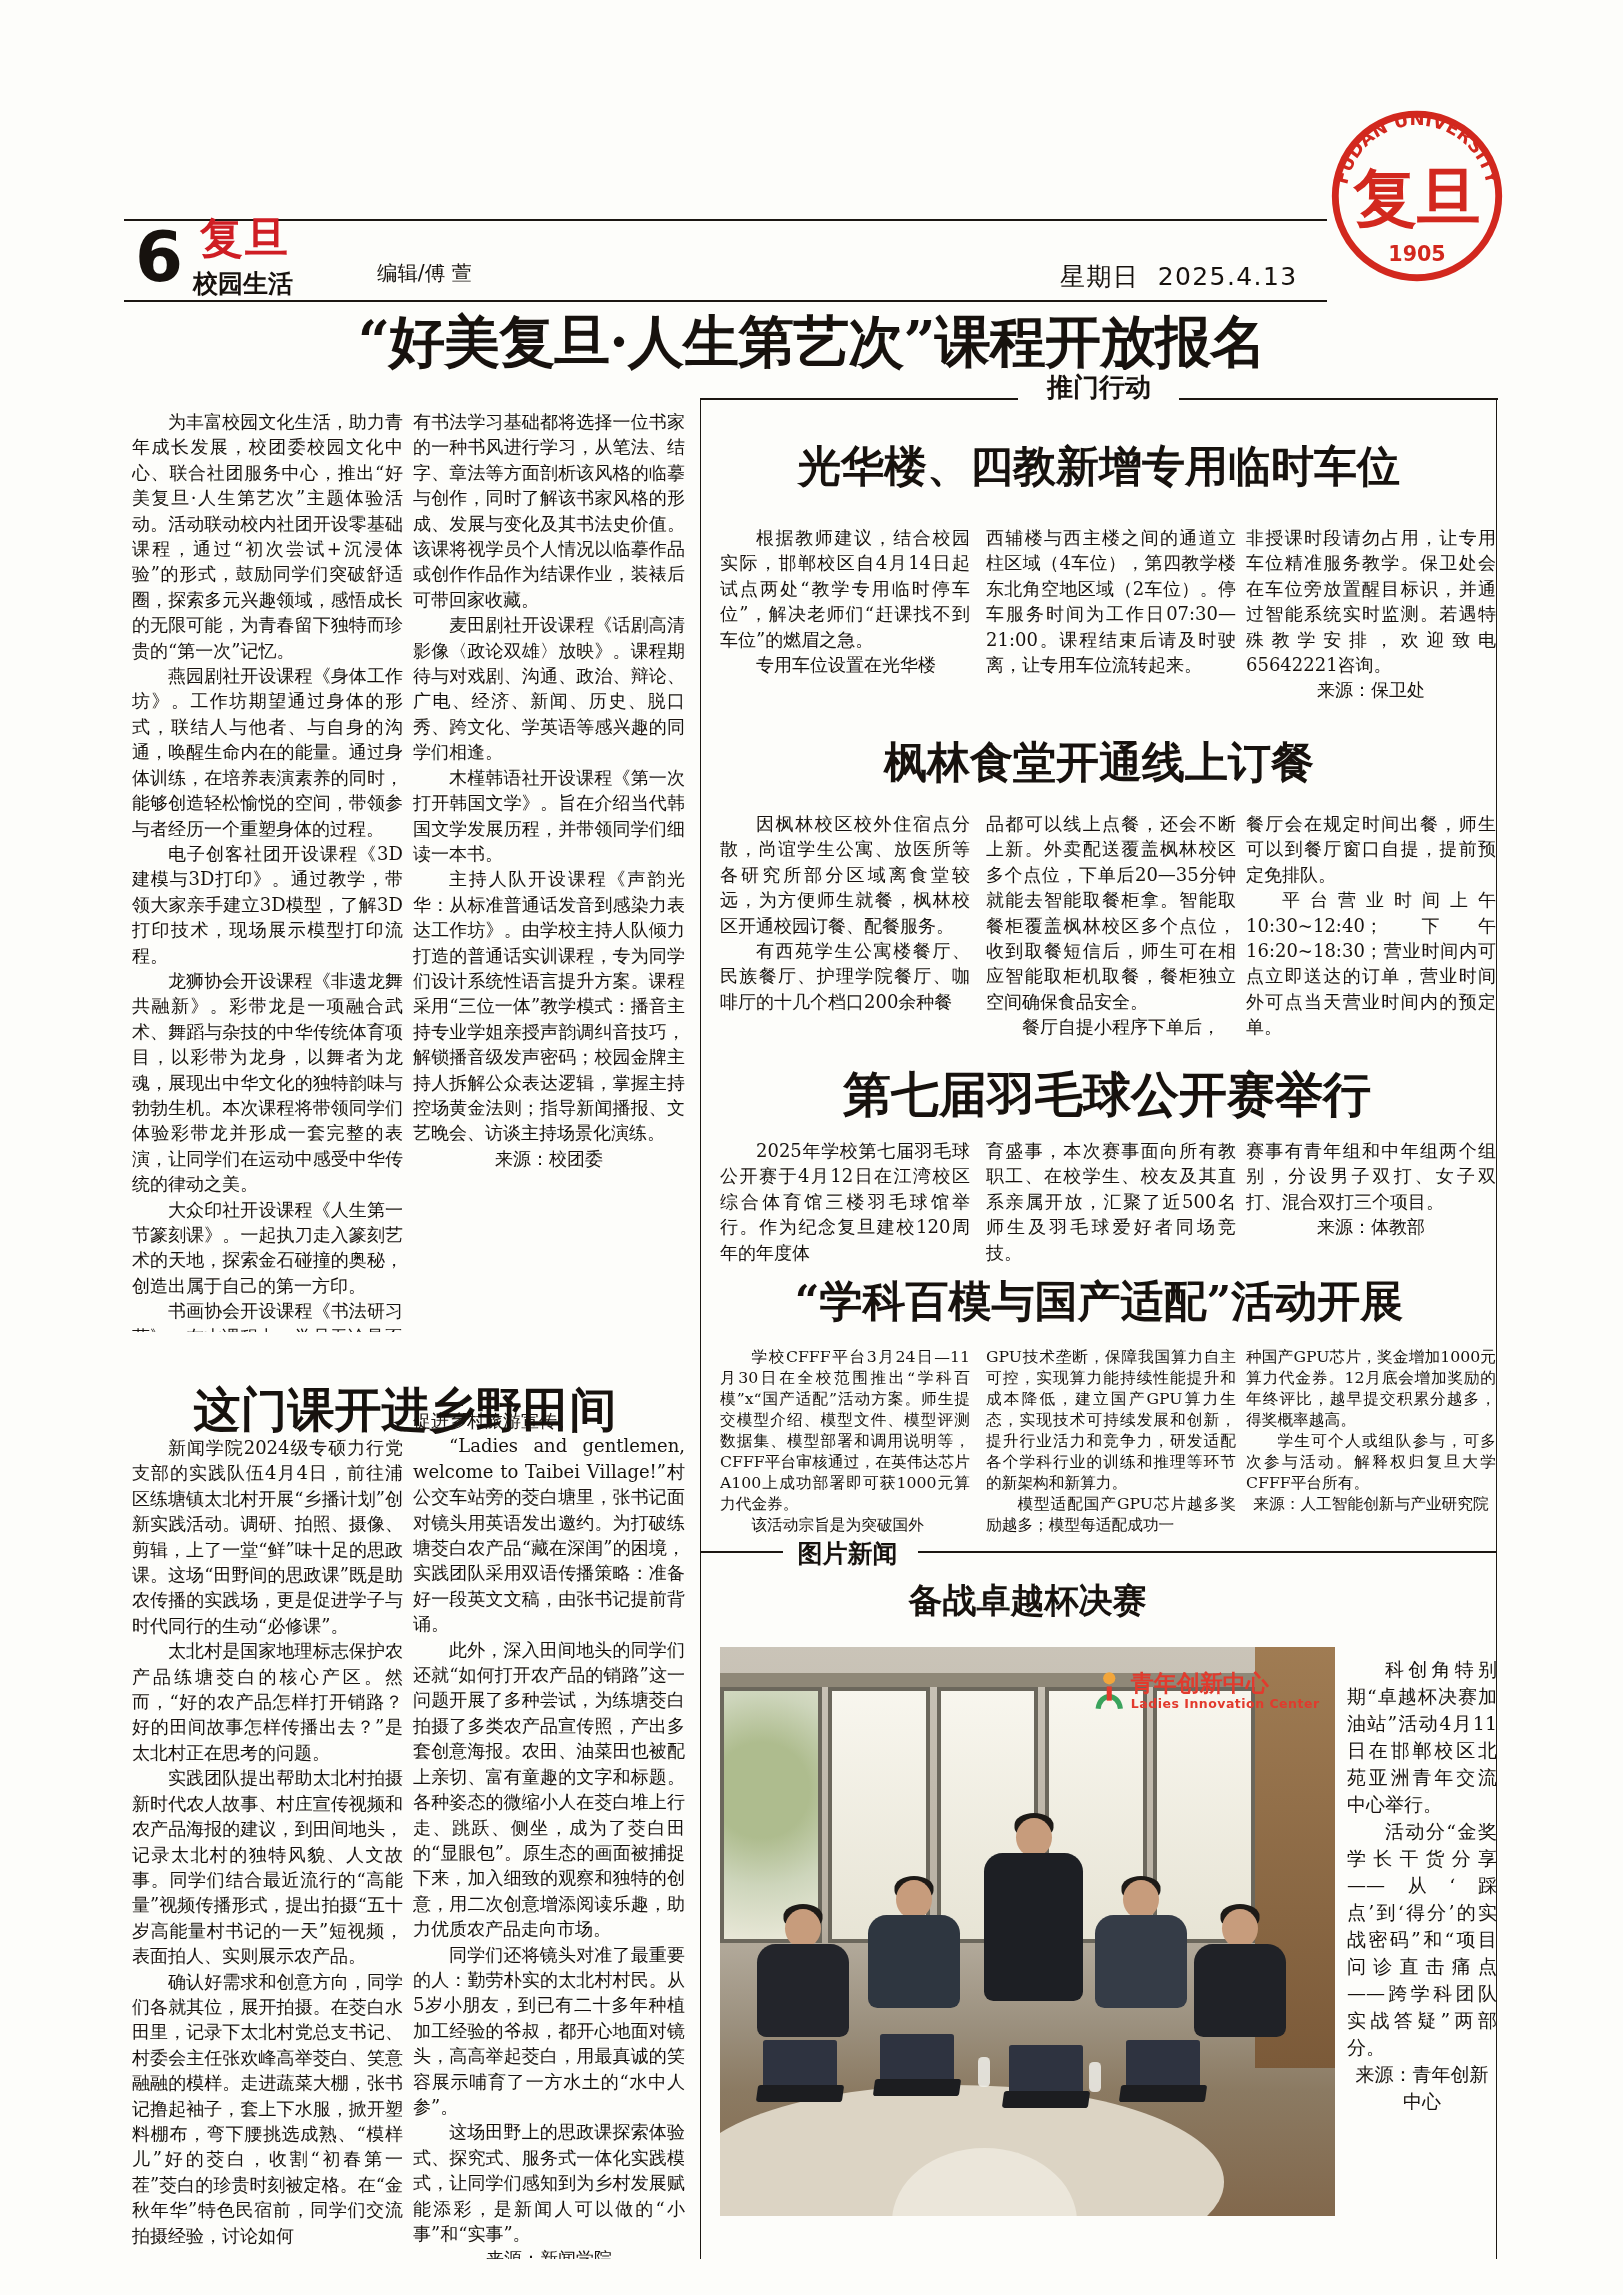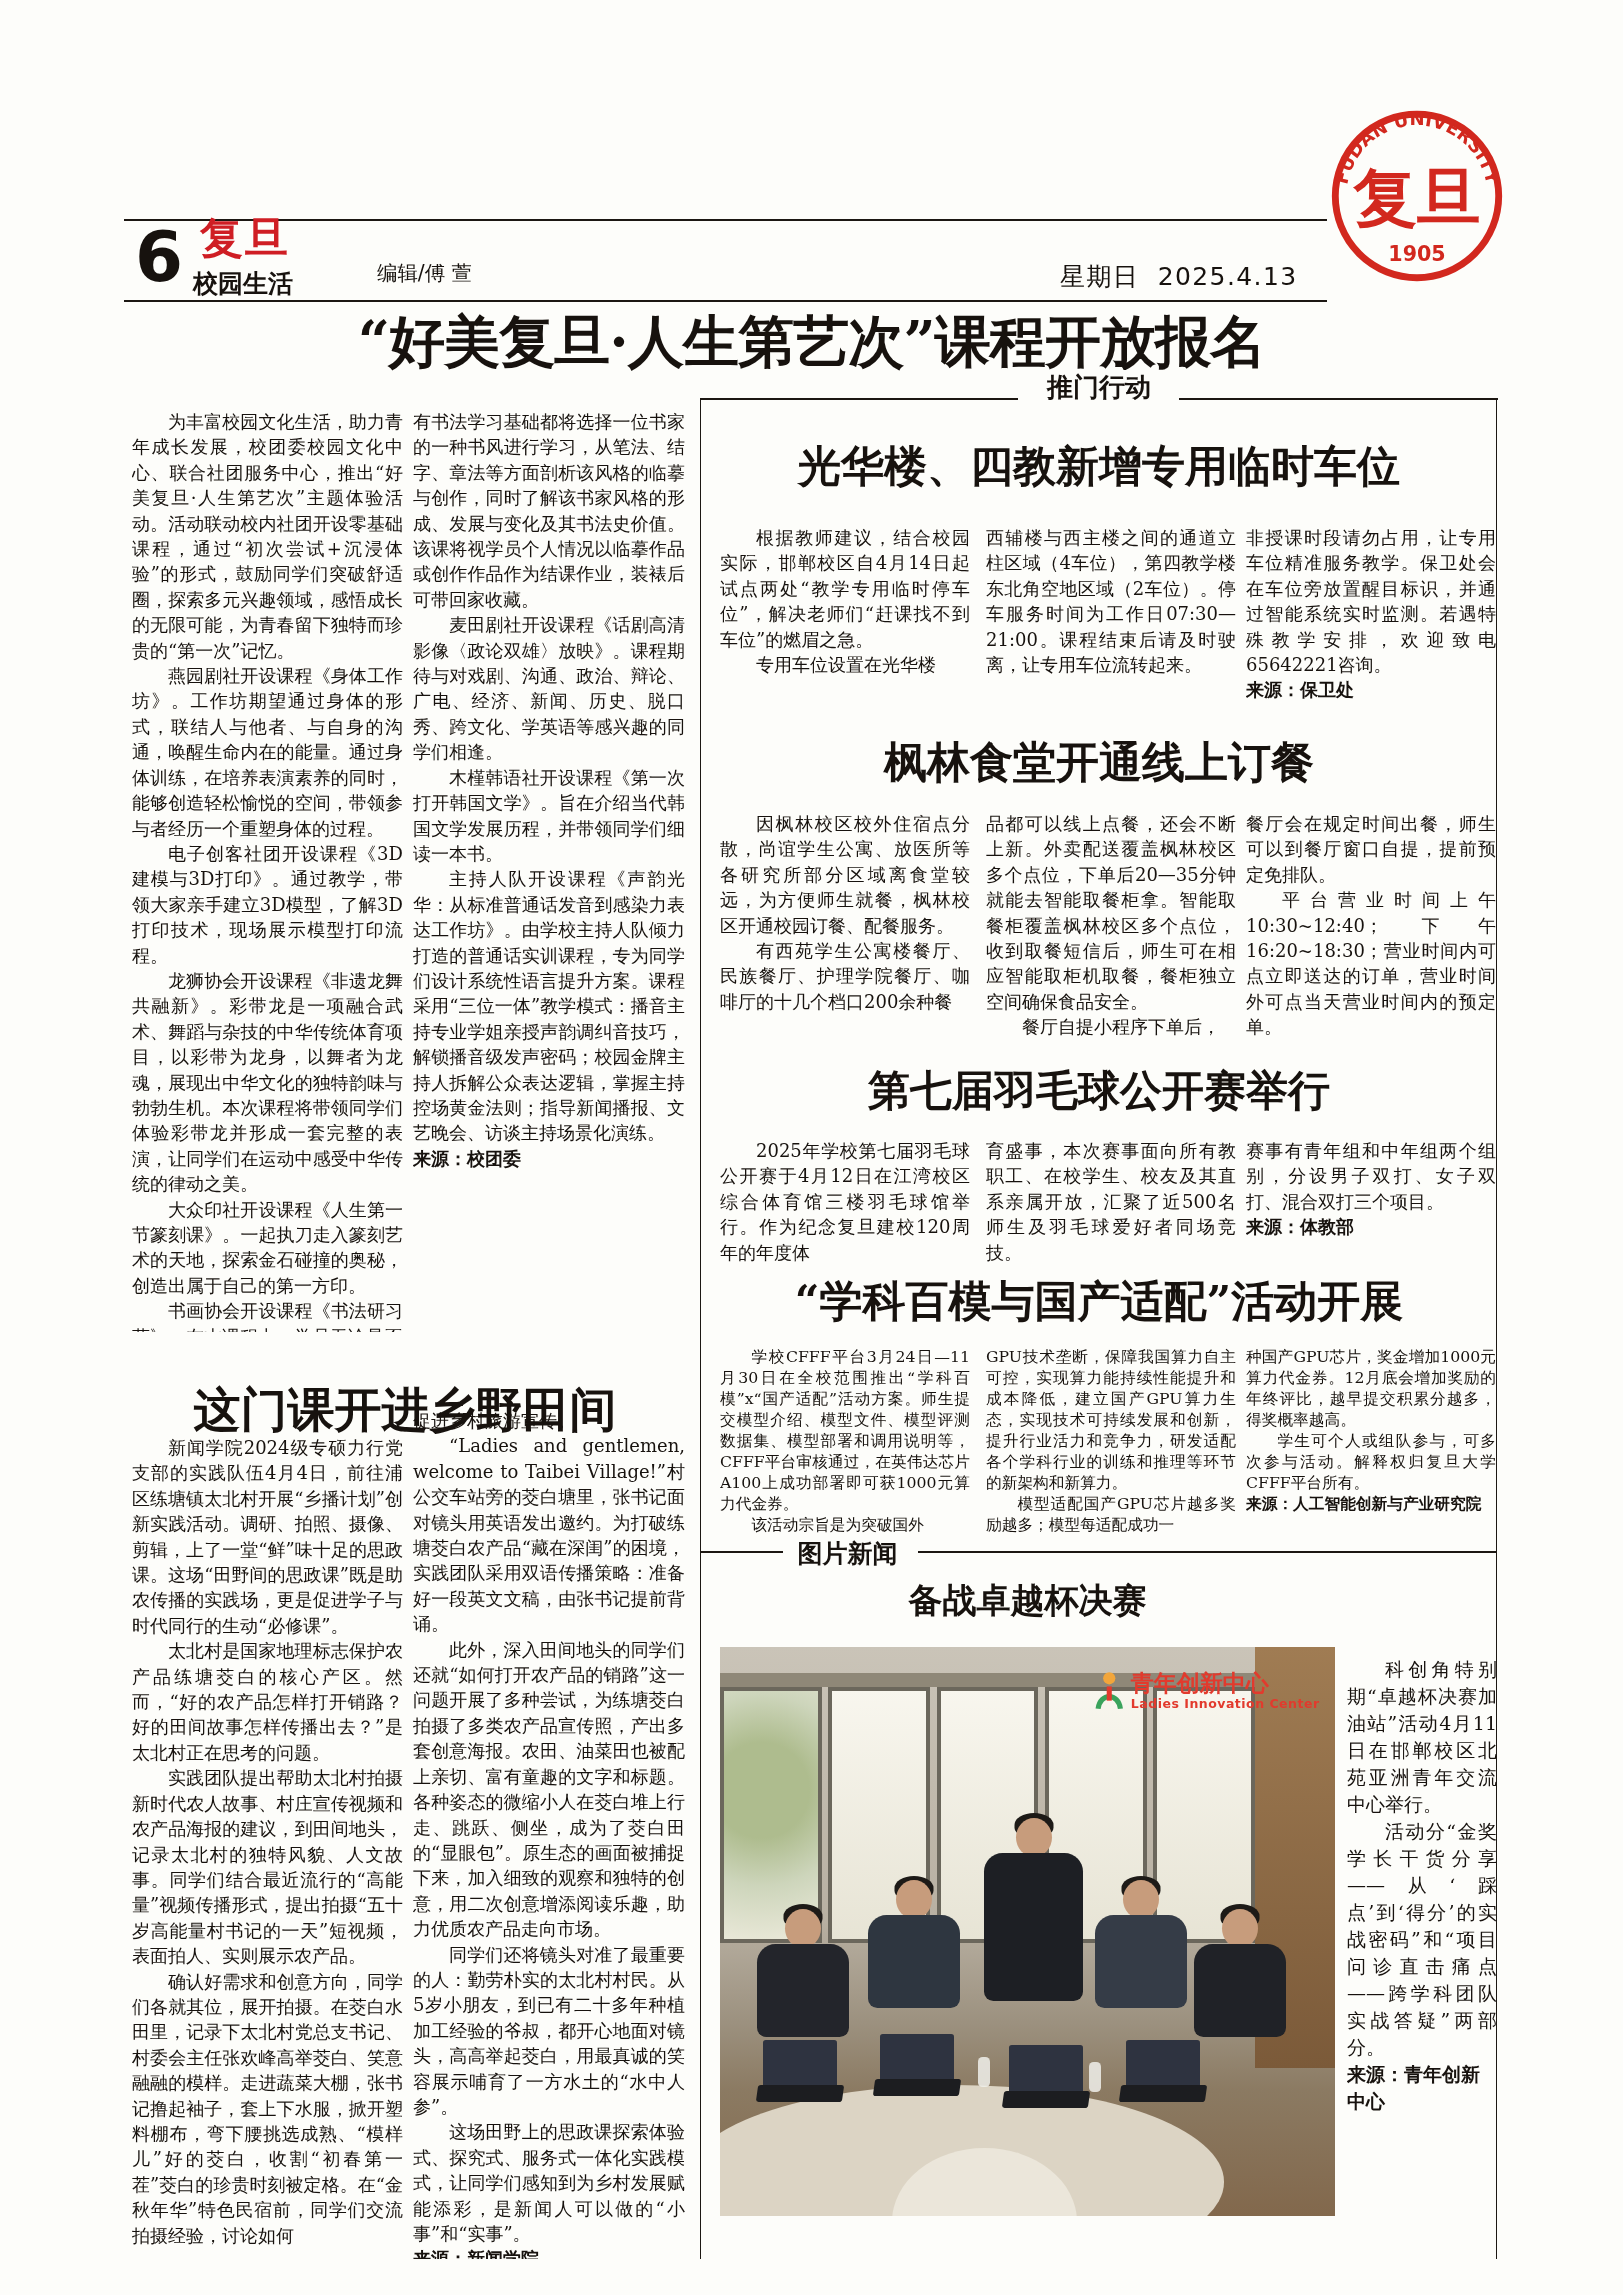--- a/index.html
+++ b/index.html
@@ -14,21 +14,21 @@
   .editor{font-family:"DejaVu Sans","Liberation Sans",sans-serif;font-size:20.4px;}
   .dateline{font-family:"DejaVu Sans","Liberation Sans",sans-serif;font-size:25px;letter-spacing:1.4px;}
   .dateline span{margin-right:18.5px;}
   .h-main{font-size:56px;font-weight:900;text-align:center;line-height:1.1;letter-spacing:-0.9px;}
   .h-sub{font-weight:900;text-align:center;line-height:1.1;}
   .label{font-family:"DejaVu Sans","Liberation Sans",sans-serif;font-weight:800;text-align:center;background:#fdfdfa;}
   .col{position:absolute;font-size:18px;line-height:25.4px;text-align:justify;overflow:hidden;}
   .col p{margin:0;text-indent:2em;}
   .col p.cont{text-indent:0;}
   .col.small{font-size:15.7px;line-height:21px;}
-  .src{font-family:"DejaVu Sans","Liberation Sans",sans-serif;font-weight:700;text-align:left;text-indent:0 !important;}
+  .src{font-family:"DejaVu Sans","Liberation Sans",sans-serif;font-weight:400;text-align:center;text-indent:0 !important;}
   .caption{font-size:19px;line-height:27px;}
   
   .photo{position:absolute;overflow:hidden;background:#b4ab9e;}
   .ph-wall{position:absolute;left:0;top:0;width:100%;height:100%;
            background:linear-gradient(180deg,#cac4b8 0%,#b8b0a2 48%,#9c917f 66%,#8b7a62 78%,#82684c 100%);}
   .ph-beam{position:absolute;left:0;top:4.5%;width:88%;height:2.5%;background:#8f8878;}
   .ph-windows{position:absolute;left:0;top:7%;width:87%;height:45%;display:flex;gap:6.5px;}
   .pane{flex:1;border:4.6px solid #6b675c;background:linear-gradient(180deg,#f8f6ee,#e7e4d5);}
   .pane.green{background:radial-gradient(circle at 40% 40%,#aebc8e 0 30%,#cdd5bb 60%,#eceadb 100%);}
   .ph-door{position:absolute;left:87%;top:0;width:13%;height:74%;background:linear-gradient(180deg,#a07c53,#7b5a39);}
@@ -119,21 +119,21 @@
   <div class="col" style="left:986px;top:811px;width:250px;height:229px;">
     <p class="cont">品都可以线上点餐，还会不断上新。外卖配送覆盖枫林校区多个点位，下单后20—35分钟就能去智能取餐柜拿。智能取餐柜覆盖枫林校区多个点位，收到取餐短信后，师生可在相应智能取柜机取餐，餐柜独立空间确保食品安全。</p>
     <p>餐厅自提小程序下单后，</p>
   </div>
   <div class="col" style="left:1246px;top:811px;width:250px;height:229px;">
     <p class="cont">餐厅会在规定时间出餐，师生可以到餐厅窗口自提，提前预定免排队。</p>
     <p>平台营业时间上午10:30~12:40；下午16:20~18:30；营业时间内可点立即送达的订单，营业时间外可点当天营业时间内的预定单。</p>
 
   </div>
 
-  <div class="abs h-sub" style="left:700px;top:1068px;width:798px;font-size:42px;">第七届羽毛球公开赛举行</div>
+  <div class="abs h-sub" style="left:700px;top:1068px;width:798px;font-size:48px;padding-left:8px;">第七届羽毛球公开赛举行</div>
   <div class="col" style="left:720px;top:1138px;width:250px;height:134px;">
     <p>2025年学校第七届羽毛球公开赛于4月12日在江湾校区综合体育馆三楼羽毛球馆举行。作为纪念复旦建校120周年的年度体</p>
   </div>
   <div class="col" style="left:986px;top:1138px;width:250px;height:134px;">
     <p class="cont">育盛事，本次赛事面向所有教职工、在校学生、校友及其直系亲属开放，汇聚了近500名师生及羽毛球爱好者同场竞技。</p>
   </div>
   <div class="col" style="left:1246px;top:1138px;width:250px;height:134px;">
     <p class="cont">赛事有青年组和中年组两个组别，分设男子双打、女子双打、混合双打三个项目。</p>
     <p class="src">来源：体教部</p>
   </div>

